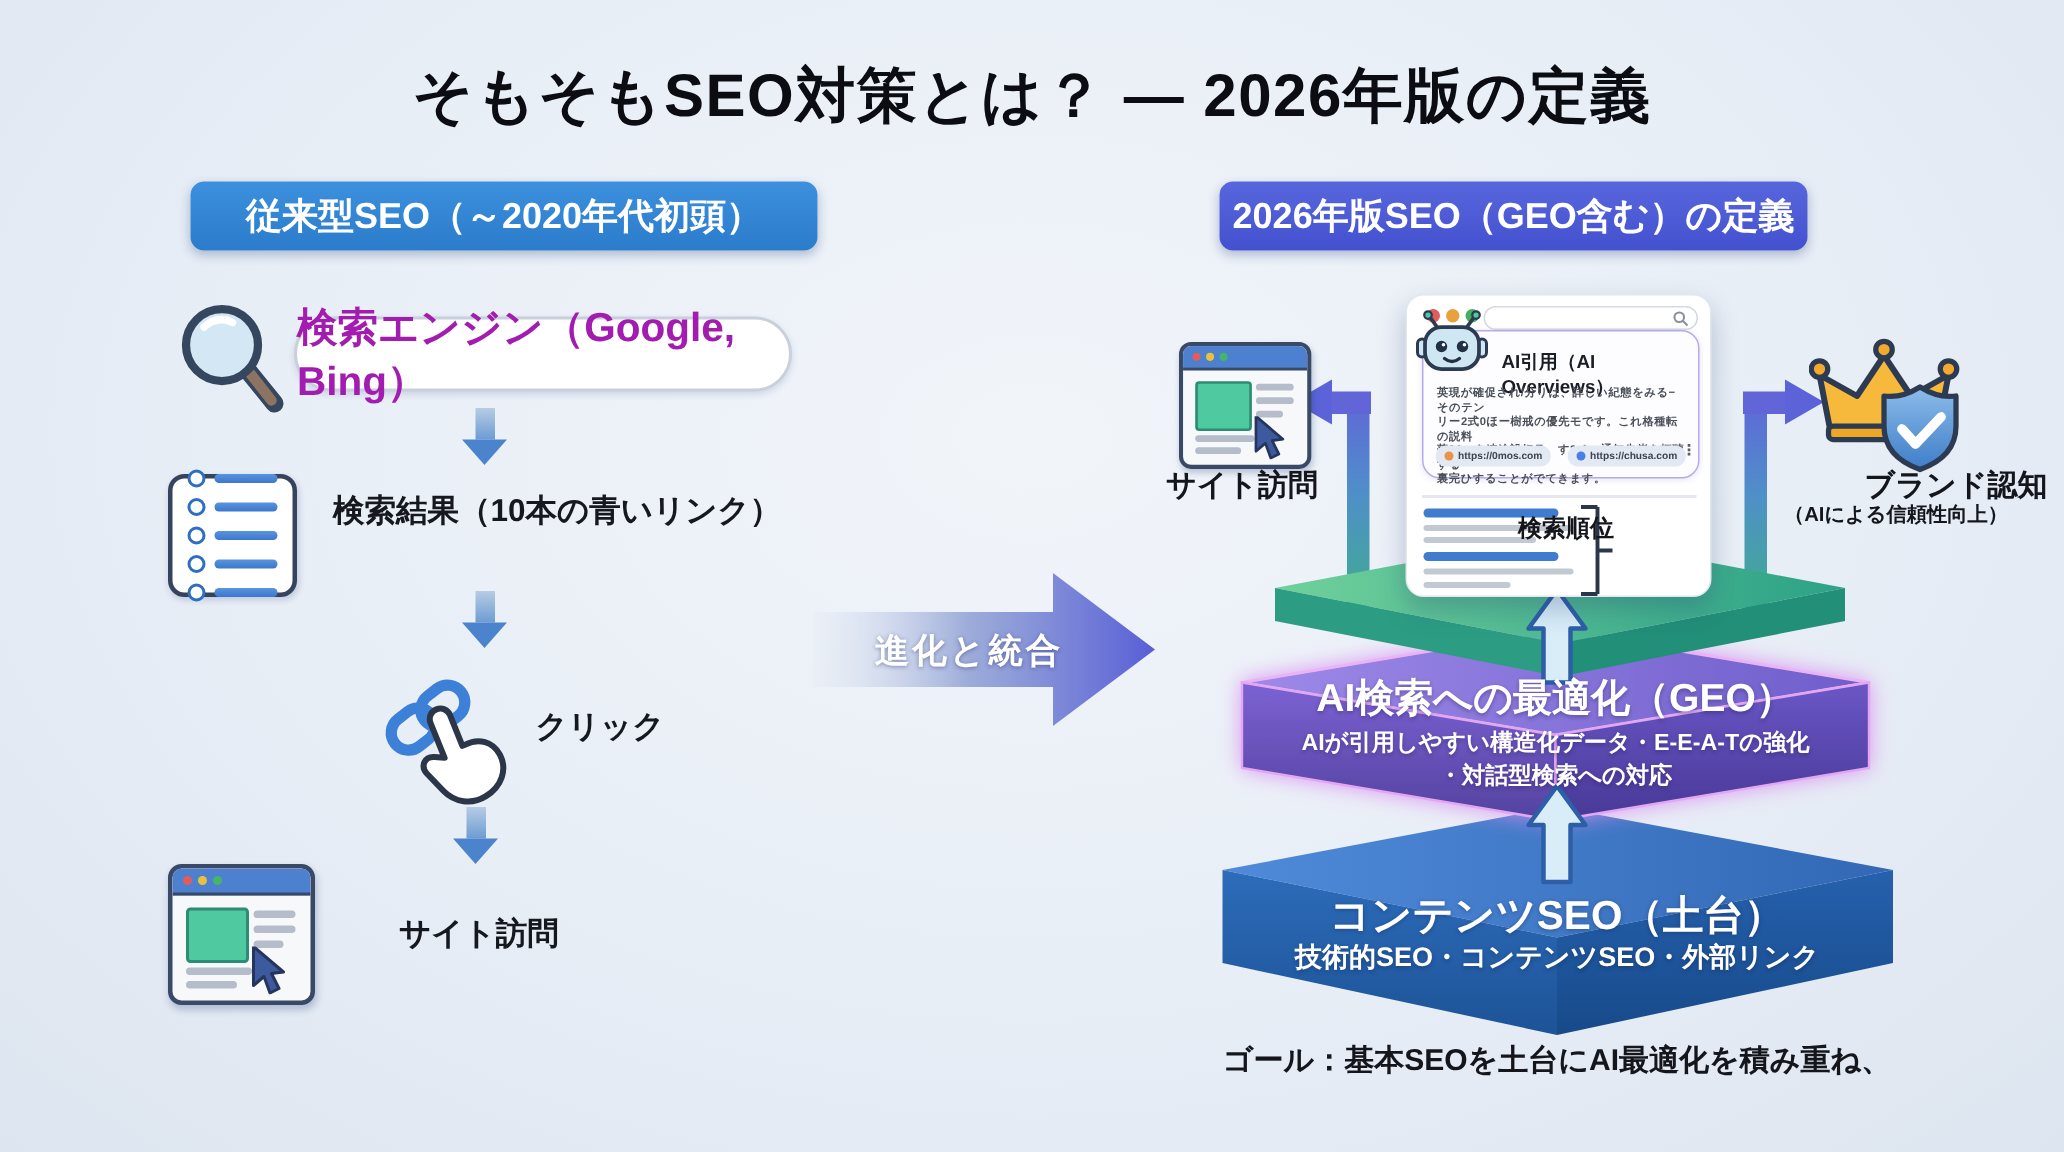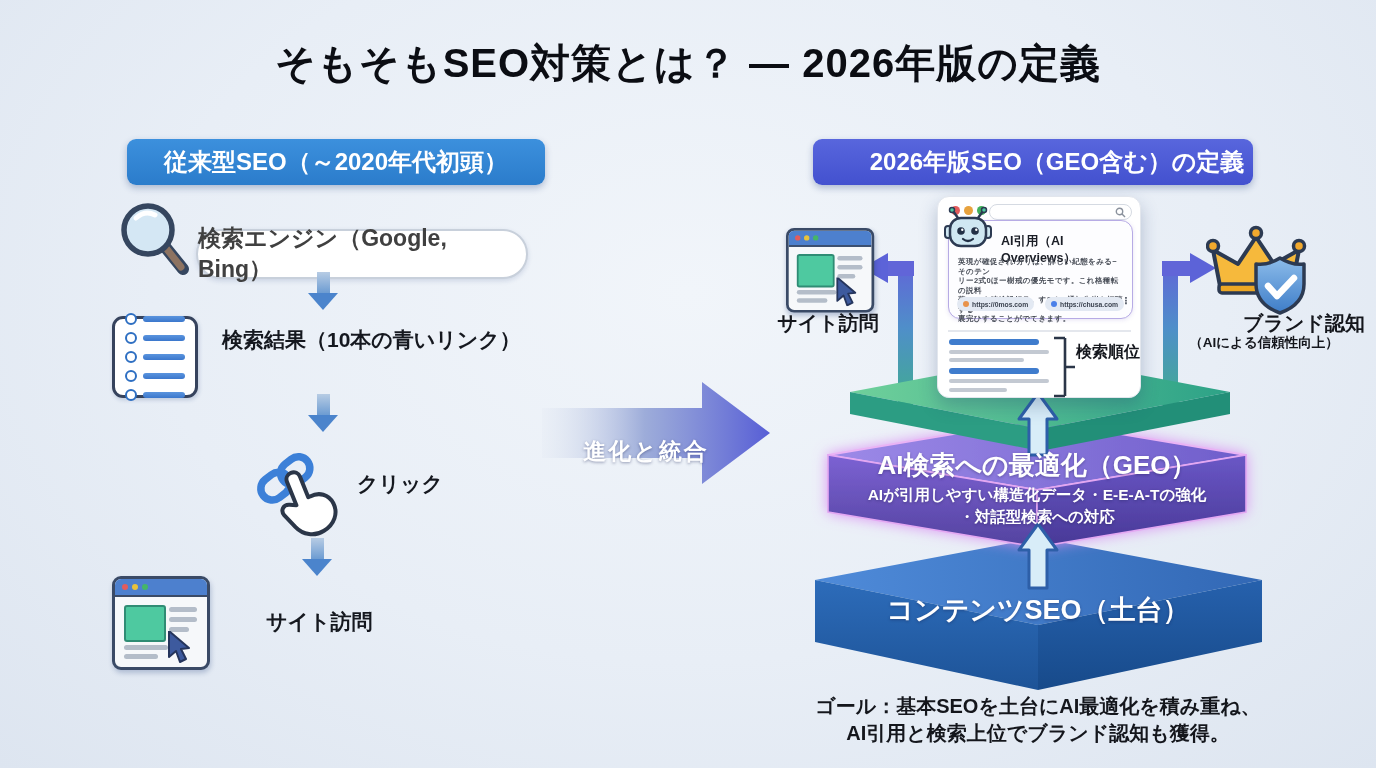--- a/index.html
+++ b/index.html
@@ -1,26 +1,26 @@
 <!DOCTYPE html>
 <html><head>
 <meta charset="utf-8">
 <style>
   html,body{margin:0;padding:0;}
   body{font-family:"Liberation Sans","DejaVu Sans",sans-serif;background:#dfe7f1;}
   .canvas{position:relative;width:1376px;height:768px;overflow:hidden;
     background:radial-gradient(ellipse at 50% 38%,#f1f5fa 0%,#e8eef6 55%,#dde5f0 100%);}
   .abs{position:absolute;}
-  .ctr{display:flex;align-items:center;justify-content:center;margin-top:18px;}
+  .ctr{display:flex;align-items:center;justify-content:center;}
   .title{width:100%;top:36px;text-align:center;font-size:40px;font-weight:bold;color:#0b0d13;letter-spacing:1px;}
   .badge{color:#fff;font-weight:bold;font-size:24px;border-radius:9px;box-shadow:0 3px 7px rgba(25,55,120,.3);}
   .badge-left{left:127px;top:121px;width:418px;height:46px;background:linear-gradient(#3c90dd,#2b7ccb);}
-  .badge-right{left:813px;top:121px;width:392px;height:46px;background:linear-gradient(#5866dd,#4351cf);padding-left:48px;}
+  .badge-right{left:813px;top:121px;width:392px;height:46px;background:linear-gradient(#5866dd,#4351cf);}
   .step-label{font-weight:bold;font-size:21px;color:#15181f;}
-  .pill{background:#fff;border:2.5px solid #c8d0db;border-radius:26px;font-weight:bold;font-size:23px;color:#404040;
+  .pill{background:#fff;border:2.5px solid #c8d0db;border-radius:26px;font-weight:bold;font-size:27px;color:#a21caf;
     box-shadow:0 2px 5px rgba(25,55,120,.15);}
   .goal{font-weight:bold;color:#14161c;}
   .darrow{display:flex;flex-direction:column;align-items:center;}
   .darrow .shaft{width:13px;height:21px;background:linear-gradient(#b7cce4,#6d9cd2);}
   .darrow .head{width:0;height:0;border-left:15px solid transparent;border-right:15px solid transparent;border-top:17px solid #4b84cc;}
   .listicon{left:112px;top:316px;width:86px;height:82px;background:#fff;border:3.5px solid #36435d;border-radius:11px;
     box-shadow:1px 2px 4px rgba(25,55,120,.2);display:flex;flex-direction:column;justify-content:center;gap:7px;padding:8px 10px;box-sizing:border-box;}
   .lrow{display:flex;align-items:center;gap:6px;}
   .lrow .ldot{width:8px;height:8px;border-radius:50%;border:2.5px solid #2e6fc2;background:#fff;flex:none;}
   .lrow .lbar{flex:1;height:6px;border-radius:3px;background:linear-gradient(#5a94de,#3b77cc);}
@@ -35,21 +35,21 @@
   .mockbar-pill{position:absolute;left:51px;top:7px;width:141px;height:14px;border:1.5px solid #d5dae2;border-radius:8px;background:#fff;}
   .aibox{position:absolute;left:10px;top:23px;width:183px;height:97px;border:1.5px solid #b7abe5;border-radius:12px;
     background:#fdfdff;box-shadow:0 1px 4px rgba(120,100,200,.18);}
   .ai-title{position:absolute;left:52px;top:12px;width:128px;font-size:12.5px;font-weight:bold;color:#1a1d26;}
   .ai-body{position:absolute;left:9px;top:36px;width:168px;font-size:7.5px;line-height:9.5px;color:#4a4f59;
     letter-spacing:.4px;filter:blur(.35px);font-weight:bold;}
   .upill{position:absolute;height:14px;border-radius:8px;background:#e3e9f3;display:flex;align-items:center;gap:3px;
     padding:0 6px;font-size:6.8px;color:#3c4350;font-weight:bold;}
   .updot{width:6px;height:6px;border-radius:50%;flex:none;}
   .skel{position:absolute;border-radius:3px;}
-  .rank-label{left:1076px;top:342px;font-size:16px;font-weight:bold;color:#14161c;z-index:7;}
+  .rank-label{left:1012px;top:342px;font-size:16px;font-weight:bold;color:#14161c;z-index:7;}
   .sub-label{font-weight:bold;color:#14161c;text-align:center;}
   .layer-text{color:#fff;text-align:center;font-weight:bold;z-index:5;text-shadow:0 1px 3px rgba(20,20,60,.35);}
   .arrow-word{color:#fff;font-weight:bold;font-size:23px;text-shadow:0 1px 3px rgba(30,40,90,.45);letter-spacing:2px;}
 </style>
 </head>
 <body>
 
 <div class="canvas">
 
   <div class="abs title">そもそもSEO対策とは？ ― 2026年版の定義</div>
@@ -219,20 +219,21 @@
 
     <polygon points="258,143 277,169 267,169 267,205 249,205 249,169 239,169" fill="#d8edf8" stroke="#2d5fa8" stroke-width="3" stroke-linejoin="round"></polygon>
 
     <polygon points="258,274 277,300 267,300 267,338 249,338 249,300 239,300" fill="#d8edf8" stroke="#2d5fa8" stroke-width="3" stroke-linejoin="round"></polygon>
   </svg>
 
   <div class="abs layer-text" style="left:820px;top:448px;width:434px;font-size:26px">AI検索への最適化（GEO）</div>
   <div class="abs layer-text" style="left:800px;top:507px;width:474px;font-size:15.5px">・対話型検索への対応</div>
   <div class="abs layer-text" style="left:800px;top:485px;width:474px;font-size:15.5px">AIが引用しやすい構造化データ・E-E-A-Tの強化</div>
   <div class="abs layer-text" style="left:810px;top:592px;width:456px;font-size:27px">コンテンツSEO（土台）</div>
+  <div class="abs layer-text" style="left:810px;top:626px;width:456px;font-size:18px">技術的SEO・コンテンツSEO・外部リンク</div>
 
   <div class="bicon" style="left:786px;top:228px;width:92px;height:88px;transform:scale(.9);transform-origin:top left">
     <div class="bbar">
         <span class="wdot" style="background:#e25c5c"></span>
         <span class="wdot" style="background:#e8c23c"></span>
         <span class="wdot" style="background:#45b568"></span>
       </div>
     <div class="bgreen"></div>
     <span class="bln" style="left:54px;top:28px;width:28px"></span>
     <span class="bln" style="left:54px;top:38px;width:28px"></span>
@@ -315,15 +316,14 @@
     <circle cx="17" cy="25" r="3.8" fill="#223046"></circle>
     <circle cx="31" cy="25" r="3.8" fill="#223046"></circle>
     <circle cx="18.3" cy="23.8" r="1.2" fill="#ffffff"></circle>
     <circle cx="32.3" cy="23.8" r="1.2" fill="#ffffff"></circle>
     <path d="M19,33 q5,4 10,0" stroke="#223046" stroke-width="2.2" fill="none" stroke-linecap="round"></path>
   </svg>
 
   <div class="abs rank-label">検索順位</div>
 
   <div class="abs goal" style="left:760px;top:693px;width:556px;font-size:20px;text-align:center">ゴール：基本SEOを土台にAI最適化を積み重ね、</div>
-  <div class="abs goal" style="left:760px;top:720px;width:556px;font-size:20px;text-align:center">AI引用と検索上位でブランド認知も獲得。</div>
 
 </div>
 
 </body></html>

